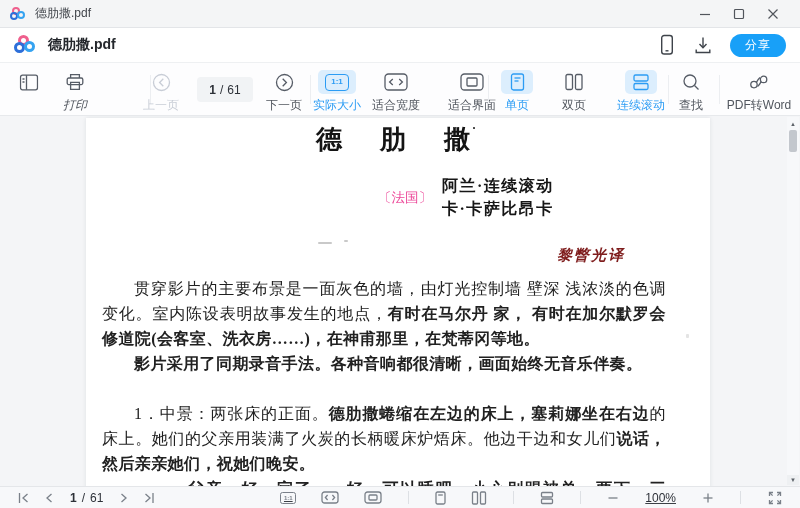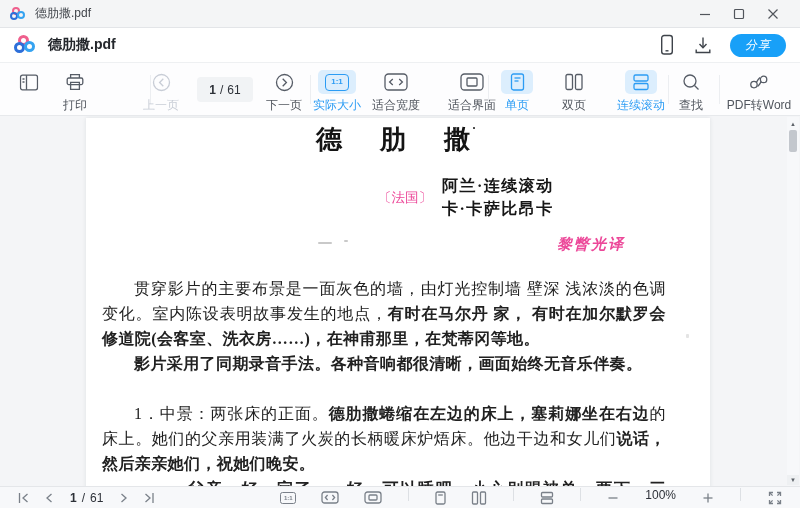--- a/index.html
+++ b/index.html
@@ -51,21 +51,21 @@
 
   
   .docarea { position:absolute; left:0; top:116px; width:800px; height:370px; background:#f4f5f7; overflow:hidden; }
   .page { position:absolute; left:86px; top:2px; width:624px; height:400px; background:#fff; box-shadow:0 0 4px rgba(40,45,60,.10); font-family:"Liberation Serif","DejaVu Serif",serif; color:#1d1d1d; }
   .doc-title { position:absolute; top:4px; left:0; width:100%; text-align:center; font-size:26px; font-weight:600; letter-spacing:6px; color:#141414; }
   .doc-title sup { font-size:12px; letter-spacing:0; position:relative; top:-6px; left:-4px; font-weight:bold; }
   .author-block { position:absolute; left:292px; top:58px; display:flex; align-items:center; gap:10px; }
   .origin { font-size:13.5px; color:#ec4899; }
   .names { display:flex; flex-direction:column; gap:2px; }
   .names span { font-size:16px; font-weight:bold; letter-spacing:1.5px; color:#161616; }
-  .translator { position:absolute; right:85px; top:117px; font-size:15px; font-style:italic; font-weight:600; letter-spacing:2px; color:#ec4899; }
+  .translator { position:absolute; right:85px; top:128px; font-size:15px; font-style:italic; font-weight:600; letter-spacing:2px; color:#7f1d1d; }
   .doc-body { position:absolute; left:16px; top:158px; width:564px; font-size:16px; line-height:25px; letter-spacing:0.4px; text-align:justify; color:#212121; }
   .para { text-indent:2em; }
   .para.item { margin-top:25px; }
   .para.dialog { text-indent:86px; }
   .ink-bold { font-weight:bold; }
   .artifact { position:absolute; background:#c9c9c9; border-radius:1px; }
 
   
   .scrollbar { position:absolute; right:1px; top:1px; width:12px; height:368px; background:#f7f8fa; }
   .sb-arrow { position:absolute; left:0; width:12px; height:10px; font-size:6px; color:#5d6269; text-align:center; line-height:10px; cursor:pointer; }
@@ -73,21 +73,21 @@
   .sb-down { bottom:0; background:#eef0f2; }
   .sb-thumb { position:absolute; left:2px; top:13px; width:8px; height:22px; background:#c3c7cd; border-radius:2px; cursor:pointer; }
 
   
   .statusbar { position:absolute; left:0; top:486px; width:800px; height:22px; background:#f7f8fa; border-top:1px solid #e4e6e9; display:flex; align-items:center; padding:0 12px; }
   .sbtn { display:flex; align-items:center; justify-content:center; height:20px; padding:0 5px; cursor:pointer; }
   .sbtn svg { stroke:#7a8089; stroke-width:1.3; fill:none; }
   .pager { display:flex; align-items:center; gap:2px; }
   .pager-text { font-size:12px; color:#2d3138; margin:0 8px; display:flex; gap:5px; }
   .pager-text b { font-weight:bold; }
-  .zoomgroup { margin-left:auto; display:flex; align-items:flex-start; gap:15px; }
+  .zoomgroup { margin-left:auto; display:flex; align-items:center; gap:15px;text-decoration:underline; }
   .ssep { width:1px; height:13px; background:#dde0e4; margin:0 6px; }
   .zoom-level { font-size:12px; color:#2d3138; margin:0 6px; }
   .mini-ratio { width:16px; height:12px; border:1.1px solid #7a8089; border-radius:2.5px; font-size:6px; line-height:10px; text-align:center; color:#7a8089; font-weight:bold; font-family:"Liberation Sans",sans-serif; }
 </style>
 </head>
 <body>
 
 <div>
 
   <div class="titlebar">
@@ -116,21 +116,21 @@
     </div>
   </div>
 
   <div class="header">
     <span class="logo logo-lg">
         <i class="c1"></i>
         <i class="c2"></i>
         <i class="c3"></i>
       </span>
     <span class="file-name">德肋撒.pdf</span>
-    <div style="margin-left:auto; display:flex; align-items:center;font-style:italic;">
+    <div style="margin-left:auto; display:flex; align-items:center;">
       <span class="hbtn">
         <svg width="16" height="22" viewBox="0 0 16 22">
             <rect x="2.7" y="1.5" width="10.6" height="18.5" rx="2.5"></rect>
             <line x1="6.5" y1="16.8" x2="9.5" y2="16.8"></line>
           </svg>
       </span>
       <span class="hbtn" style="margin-left:6px;">
         <svg width="20" height="20" viewBox="0 0 20 20">
             <path d="M10 2.5 V12"></path>
             <path d="M6.5 9 L10 12.7 L13.5 9"></path>
@@ -148,21 +148,21 @@
           <svg width="19" height="17" viewBox="0 0 19 17">
             <rect x="1" y="1.2" width="17" height="14.6" rx="2"></rect>
             <line x1="7" y1="1.2" x2="7" y2="15.8"></line>
             <line x1="3" y1="5" x2="5" y2="5"></line>
             <line x1="3" y1="8" x2="5" y2="8"></line>
           </svg>
         </span>
       <span class="lbl">目录</span>
     </div>
 
-    <div class="tbtn" style="left:75px;">
+    <div class="tbtn" style="left:75px;font-style:italic;">
       <span class="ico-wrap">
           <svg width="20" height="18" viewBox="0 0 20 18">
             <path d="M5.6 5 V1.6 h8.8 V5"></path>
             <rect x="2.2" y="5" width="15.6" height="6.6" rx="1.5"></rect>
             <path d="M5.6 9.4 h8.8 v7 h-8.8 z"></path>
           </svg>
         </span>
       <span class="lbl">打印</span>
     </div>
 

